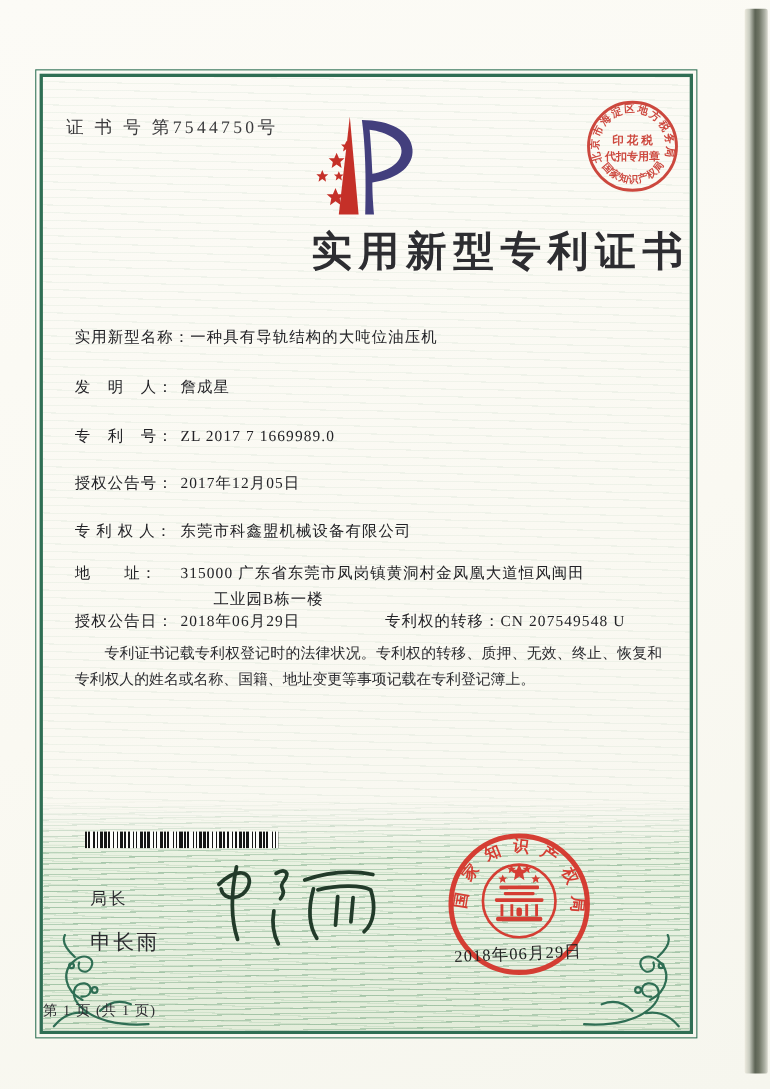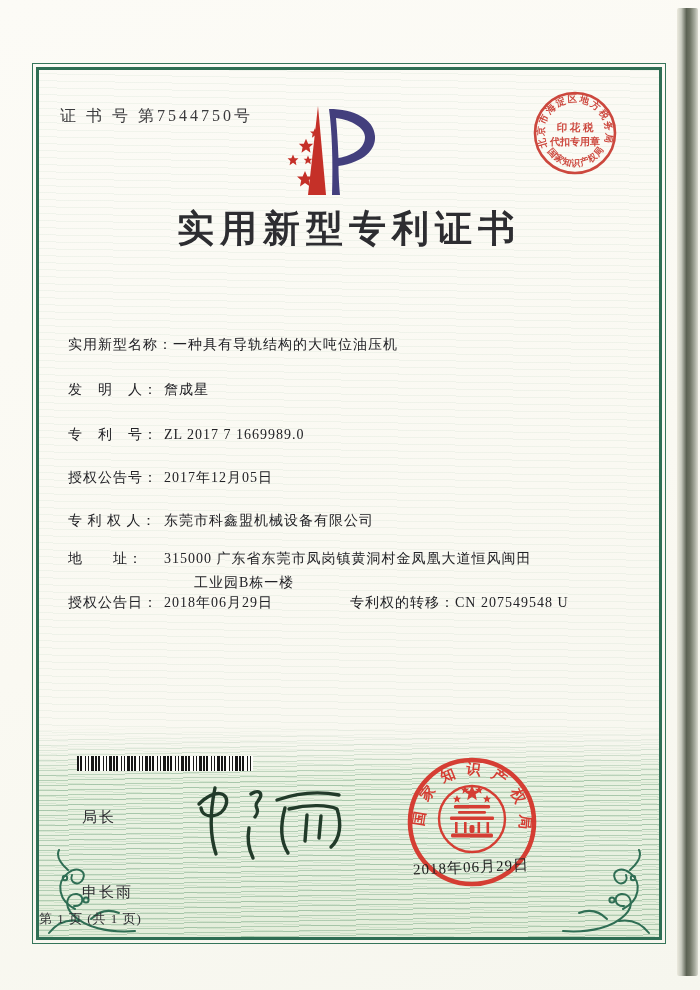--- a/index.html
+++ b/index.html
@@ -11,48 +11,47 @@
   }
   
   .scan-edge{position:absolute;left:677px;top:8px;width:21px;height:968px;
     background:linear-gradient(90deg,#eceade 0%,#c9ccc0 20%,#5c6354 45%,#6f7565 62%,#a9ada0 85%,#d9d9cf 100%);
     border-radius:2px;}
   
   .frame{position:absolute;left:36px;top:67px;width:588px;height:867px;
     border:3px solid #2f6e54;outline:1px solid #35755a;outline-offset:3px;
     background:
       repeating-linear-gradient(181deg,rgba(140,180,150,0.10) 0 1px,rgba(0,0,0,0) 1px 7px);
-    padding-left: 32px;
   }
   .green-band{position:absolute;left:0;bottom:0;width:100%;height:212px;
     background:
       repeating-linear-gradient(179deg,rgba(92,150,108,0.38) 0 1px,rgba(0,0,0,0) 1px 5px),
       repeating-linear-gradient(2deg,rgba(120,170,130,0.18) 0 1px,rgba(0,0,0,0) 1px 7px),
       linear-gradient(180deg,rgba(233,241,226,0) 0%,rgba(230,240,222,.85) 22%,#e7f0e0 60%,#e3edda 100%);
     -webkit-mask-image:linear-gradient(180deg,transparent 0,#000 26%);
     mask-image:linear-gradient(180deg,transparent 0,#000 26%);
   }
   .cert-no{position:absolute;left:21px;top:36px;font-size:16px;letter-spacing:3px;color:#3a3a3c;}
   .logo{position:absolute;left:231px;top:33px;}
   .tax-stamp{position:absolute;left:486px;top:13px;opacity:.92;}
-  .title{position:absolute;left:0;top:134px;width:100%;text-align:center;
+  .title{position:absolute;left:0;top:134px;width:100%;text-align:right;
     font-size:37px;font-weight:bold;letter-spacing:6px;color:#2d2d31;}
-  .field-row{position:absolute;left:29px;font-size:14px;color:#222226;white-space:nowrap;margin-top:38px;}
+  .field-row{position:absolute;left:29px;font-size:14px;color:#222226;white-space:nowrap;}
   .field-label{display:inline-block;min-width:96px;letter-spacing:1px;}
   .field-value{letter-spacing:1px;}
   .addr-l2{position:absolute;left:126px;top:24px;letter-spacing:1px;}
   .grant-col2{position:absolute;left:282px;top:0;}
   .paras{position:absolute;left:29px;top:512px;width:534px;font-size:13.5px;line-height:24px;
     text-align:justify;color:#2b2b2f;}
   .paras p{margin:0;text-indent:2em;}
   .barcode{position:absolute;left:38px;top:686px;width:176px;height:15px;
     background:repeating-linear-gradient(90deg,#161616 0 2px,#fdfdfb 2px 3px,#161616 3px 5px,#fdfdfb 5px 8px,#161616 8px 9px,#fdfdfb 9px 11px,#161616 11px 12px,#fdfdfb 12px 14px,#161616 14px 17px,#fdfdfb 17px 18px);}
   .chief-title{position:absolute;left:43px;top:738px;font-size:15px;letter-spacing:2px;color:#2b2b2f;
     font-family:Liberation Sans, sans-serif;}
-  .chief-name{position:absolute;left:43px;top:813px;font-size:15px;letter-spacing:2px;color:#2b2b2f;
+  .chief-name{position:absolute;left:43px;top:774px;font-size:19px;letter-spacing:2px;color:#2b2b2f;
     font-family:"Liberation Sans","DejaVu Sans",sans-serif;}
   .signature{position:absolute;left:146px;top:708px;}
   .seal{position:absolute;left:358px;top:677px;opacity:.95;}
   .seal-date{position:absolute;left:374px;top:788px;font-size:15px;letter-spacing:1px;color:#222;
     transform:rotate(-2.5deg);white-space:nowrap;}
   .footer{position:absolute;left:0;top:840px;width:100%;text-align:left;font-size:13px;
     letter-spacing:1px;color:#2f2f33;}
   .flourish{position:absolute;bottom:2px;}
   .flourish.left{left:2px;}
   .flourish.right{right:2px;transform:scaleX(-1);}
@@ -145,20 +144,21 @@
     <span class="addr-l2">工业园B栋一楼</span>
   </div>
   <div class="field-row" style="top:486px">
     <span class="field-label">授权公告日：</span><span class="field-value">2018年06月29日</span>
     <span class="grant-col2">
       <span class="field-label" style="min-width:0">专利权的转移：</span><span class="field-value">CN 207549548 U</span>
     </span>
   </div>
 
   <div class="paras">
+    <p>专利证书记载专利权登记时的法律状况。专利权的转移、质押、无效、终止、恢复和专利权人的姓名或名称、国籍、地址变更等事项记载在专利登记簿上。</p>
   </div>
 
   <div class="barcode"></div>
 
   <div class="chief-title">局长</div>
   <div class="chief-name">申长雨</div>
 
   <svg class="signature" width="170" height="90" viewBox="0 0 170 90">
     <g fill="none" stroke="#223b2a" stroke-width="3.4" stroke-linecap="round" stroke-linejoin="round">
       <path d="M30,10 C25,34 25,58 31,76"></path>

